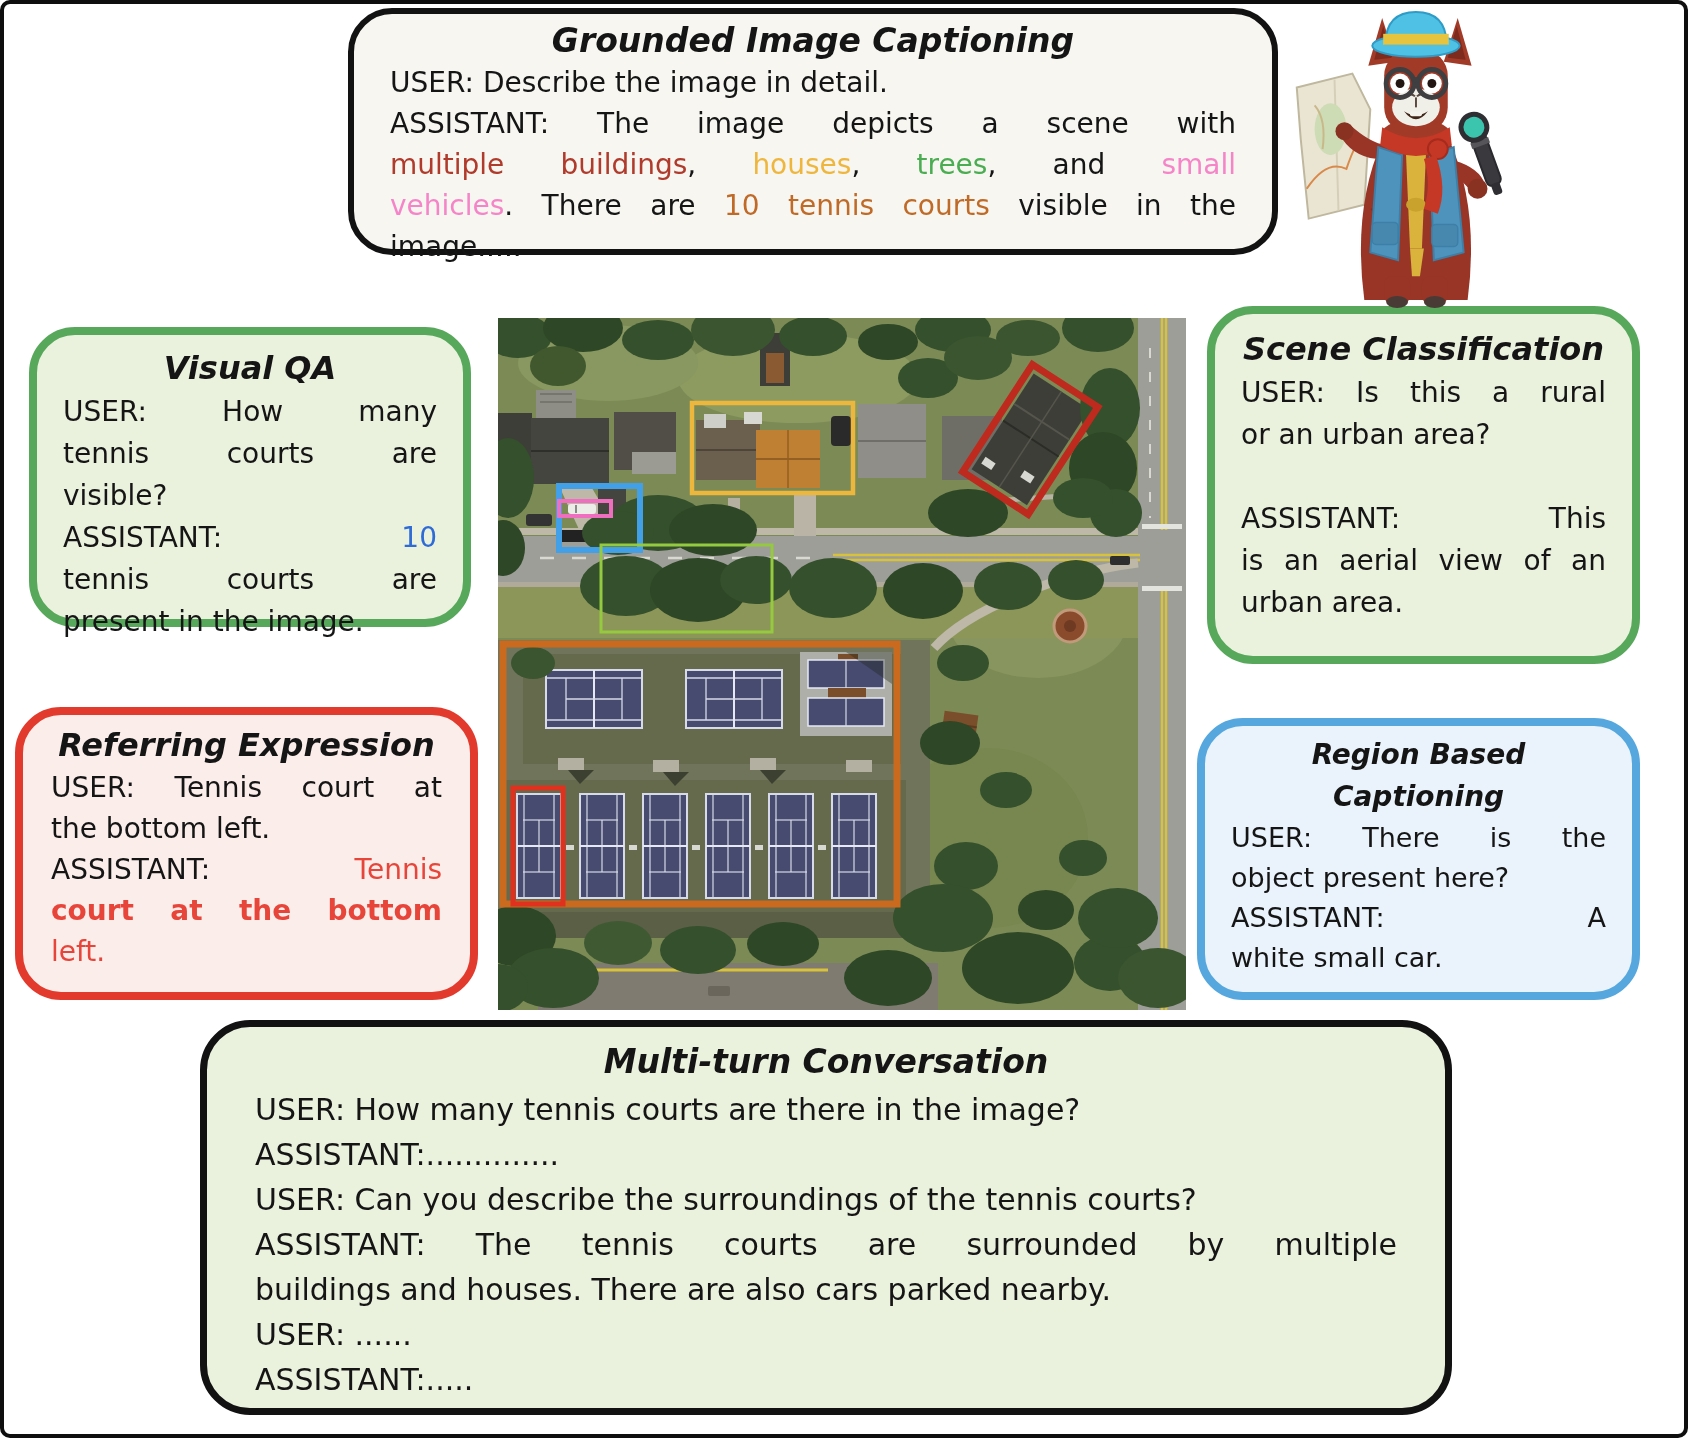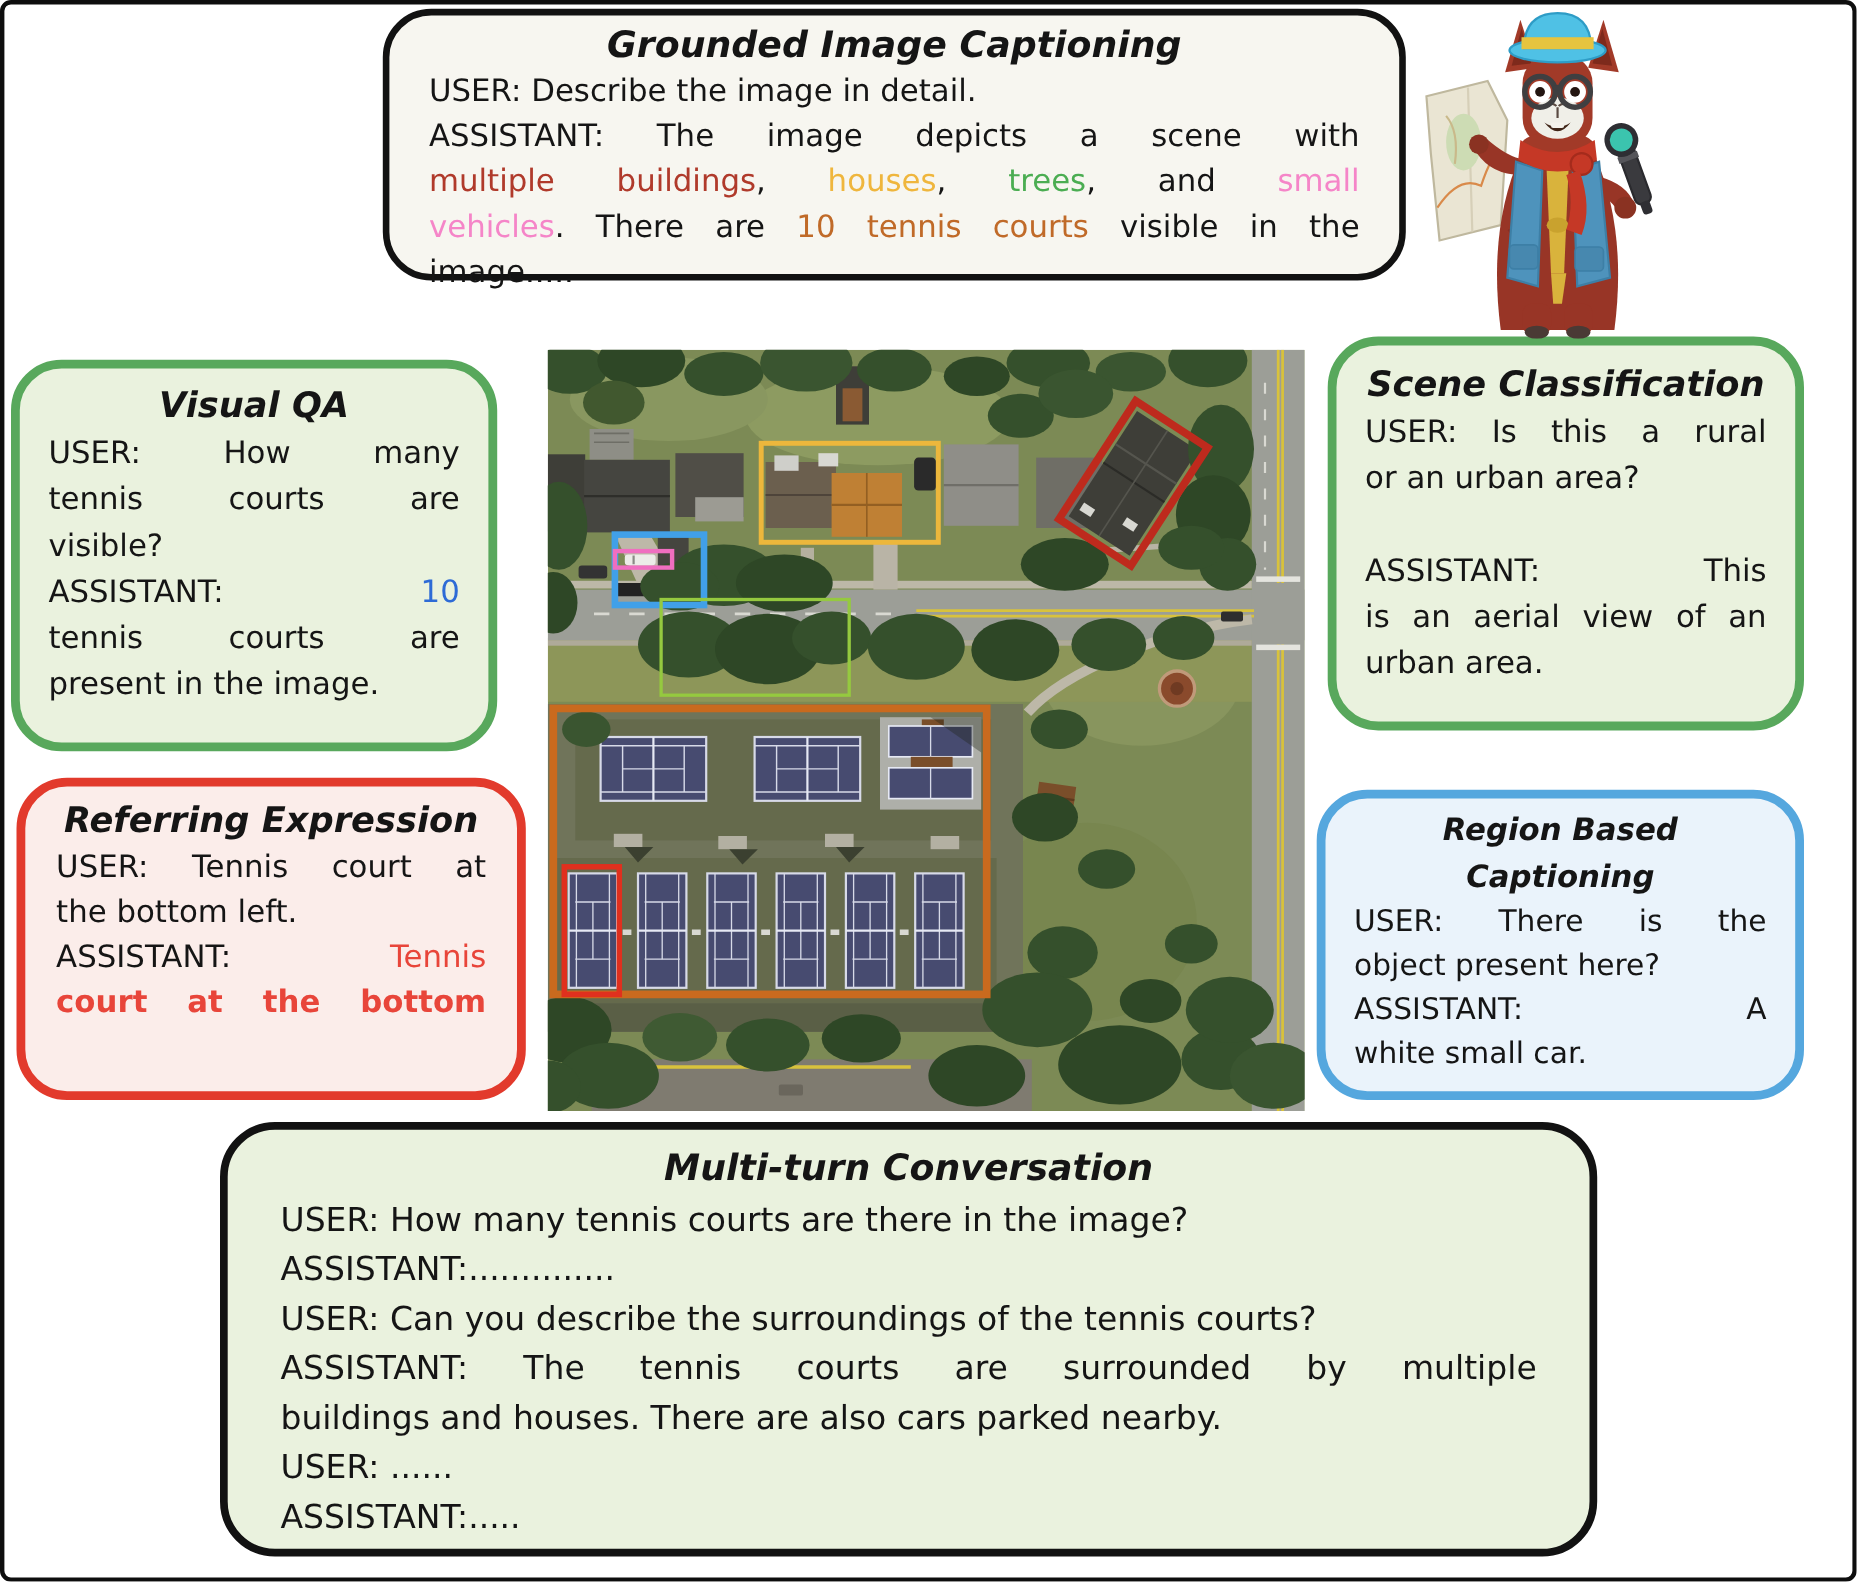--- a/index.html
+++ b/index.html
@@ -9,21 +9,21 @@
   .panel{position:absolute;box-sizing:border-box;}
   .panel-title{text-align:center;font-weight:bold;font-style:italic;}
   .tline{text-align:justify;text-align-last:left;}
   .tline.fill{text-align-last:justify;}
 
   .grounded{left:348px;top:8px;width:930px;height:247px;background:var(--cream-fill);
             border:6px solid var(--black-border);border-radius:44px;padding:6px 36px;
             font-size:28px;line-height:41px;}
   .grounded .panel-title{font-size:33px;line-height:42px;}
 
-  .vqa{left:10px;top:327px;width:442px;height:356px;background:var(--green-fill);
+  .vqa{left:29px;top:327px;width:442px;height:300px;background:var(--green-fill);
        border:8px solid var(--green-border);border-radius:46px;padding:10px 26px;
        font-size:28px;line-height:42px;}
   .vqa .panel-title{font-size:32px;line-height:46px;}
 
   .referring{left:15px;top:707px;width:463px;height:293px;background:var(--red-fill);
        border:8px solid var(--red-border);border-radius:46px;padding:8px 28px;
        font-size:28px;line-height:41px;}
   .referring .panel-title{font-size:32px;line-height:44px;}
 
   .scene{left:1207px;top:306px;width:433px;height:358px;background:var(--green-fill);
@@ -75,20 +75,21 @@
       </div>
   </section>
 
   <section class="panel referring">
     <div class="panel-title">Referring Expression</div>
     <div class="panel-body">
         <div class="tline fill"><span>USER: Tennis court at</span></div>
         <div class="tline"><span>the bottom left.</span></div>
         <div class="tline fill"><span>ASSISTANT: </span><span style="color: rgb(232, 69, 58);">Tennis</span></div>
         <div class="tline fill"><span style="color: rgb(232, 69, 58); font-weight: bold;">court at the bottom</span></div>
+        <div class="tline"><span style="color: rgb(232, 69, 58);">left.</span></div>
       </div>
   </section>
 
   <section class="panel scene">
     <div class="panel-title">Scene Classification</div>
     <div class="panel-body">
         <div class="tline fill"><span>USER: Is this a rural</span></div>
         <div class="tline"><span>or an urban area?</span></div>
         <div class="tline">&nbsp;</div>
         <div class="tline fill"><span>ASSISTANT: This</span></div>

